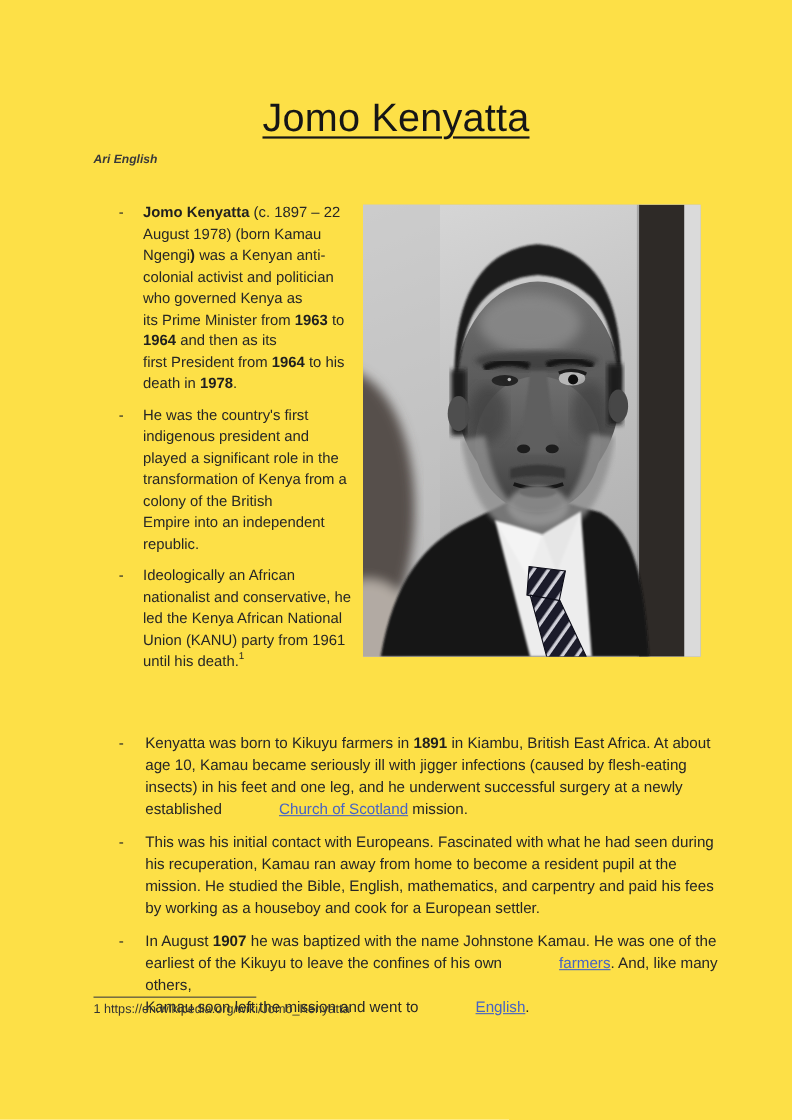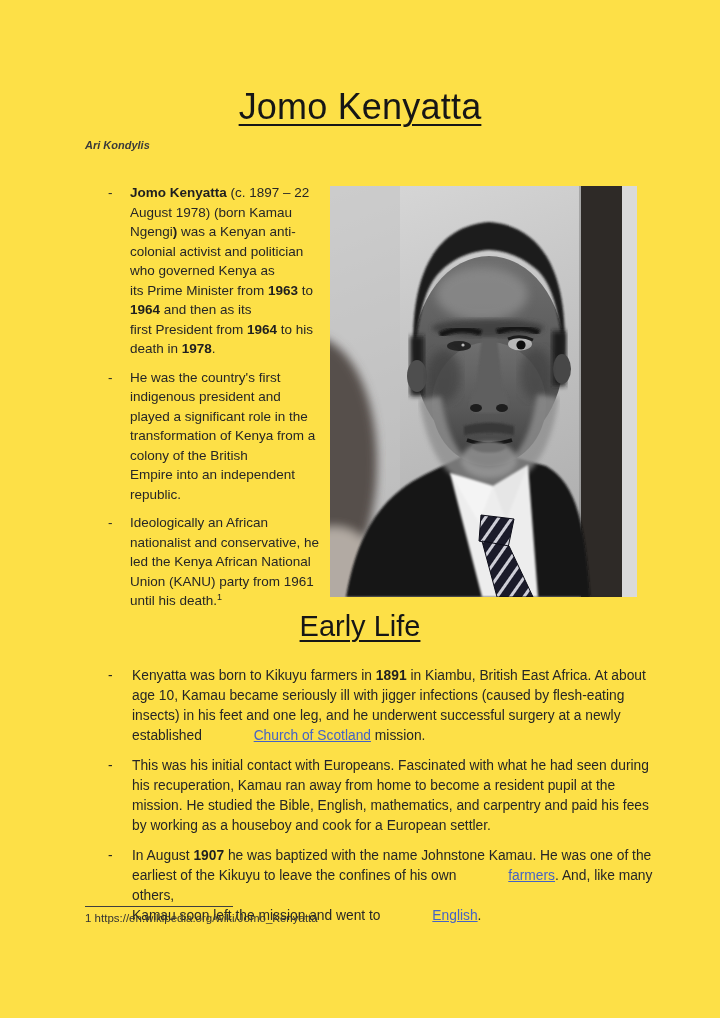--- a/index.html
+++ b/index.html
@@ -52,21 +52,21 @@
   .footnote{position:absolute;left:85px;top:906px;width:560px;}
   .footnote-rule{width:148px;border-top:1.4px solid #3f3f3f;margin-bottom:5px;}
   .footnote-text{font-size:11.5px;color:#333;}
 </style>
 </head>
 <body>
 
 <div class="page">
 
   <div class="doc-title">Jomo Kenyatta</div>
-  <div class="author">Ari Kondylis</div>
+  <div class="author">Ari English</div>
 
   <div class="intro-list">
     <div class="bullet">
       <span class="dash">-</span>
       <span class="btext"><strong>Jomo Kenyatta</strong><span> (c. 1897 – 22
 August 1978) (born Kamau
 Ngengi</span><strong>)</strong><span> was a Kenyan anti-
 colonial activist and politician
 who governed Kenya as
 its Prime Minister from </span><strong>1963</strong><span> to
@@ -173,21 +173,20 @@
         <polygon points="198,279 163,300 176,335" fill="#e6e6e6"></polygon>
       </g>
 
       <g>
         <polygon points="151,329 184,333 178,362 149,355" fill="url(#tieStripe)" stroke="#0d0d18" stroke-width="1"></polygon>
         <polygon points="152,355 179,360 203,411 167,411" fill="url(#tieStripe)" stroke="#0d0d18" stroke-width="1"></polygon>
       </g>
     </svg>
   </div>
 
-  <div class="section-heading">Early Life</div>
 
   <div class="el-list">
     <div class="bullet">
       <span class="dash">-</span>
       <span class="btext"><span>Kenyatta was born to Kikuyu farmers in </span><strong>1891</strong><span> in Kiambu, British East Africa. At about
 age 10, Kamau became seriously ill with jigger infections (caused by flesh-eating
 insects) in his feet and one leg, and he underwent successful surgery at a newly
 established </span><a class="link" href="#">Church of Scotland</a><span> mission.</span></span>
     </div>
     <div class="bullet">

